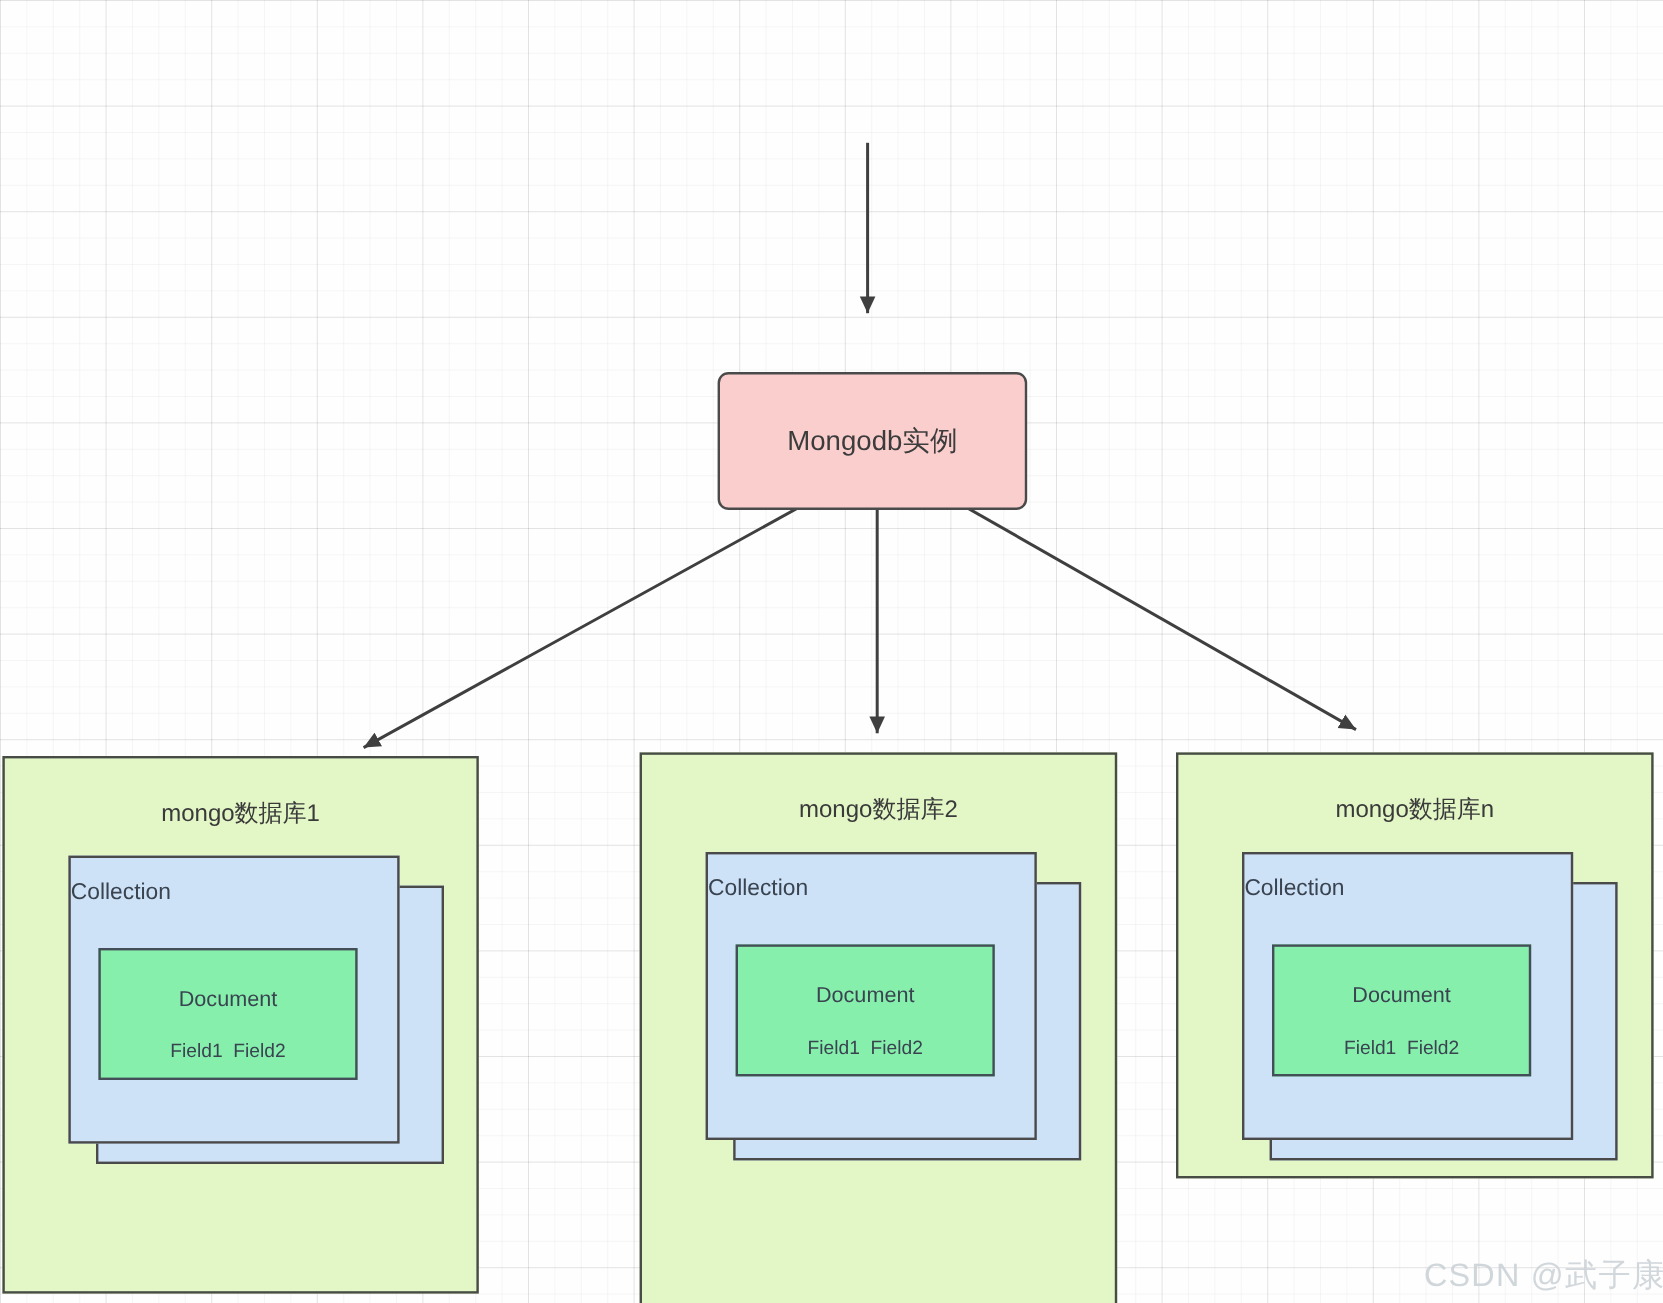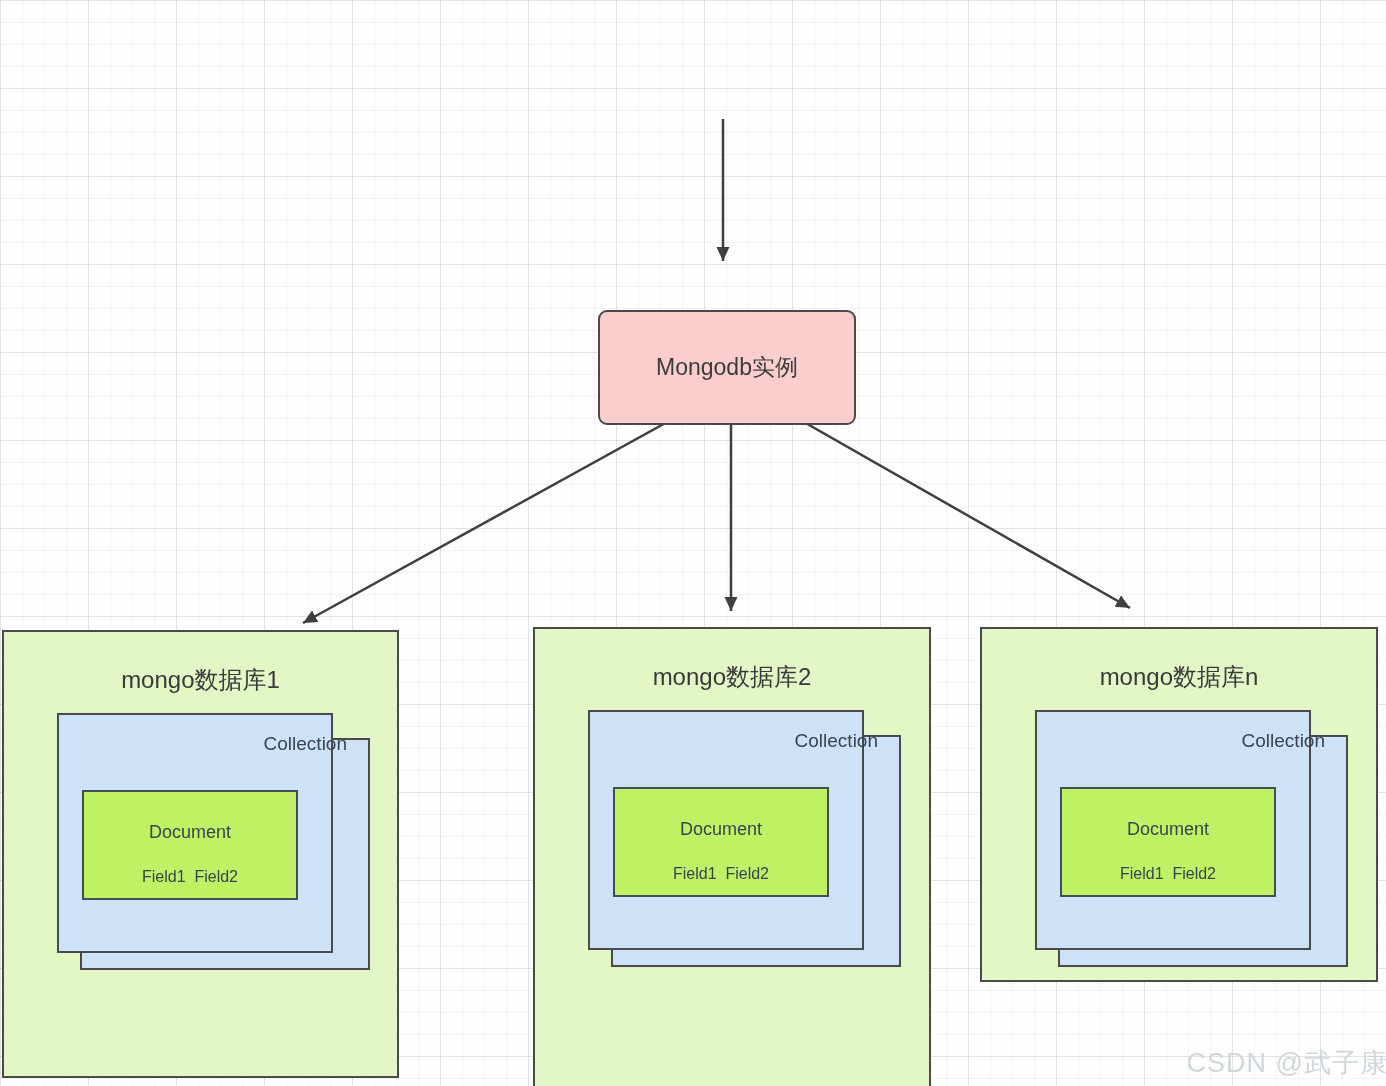--- a/index.html
+++ b/index.html
@@ -47,44 +47,44 @@
   .db {
     background: #e3f6c6;
     border-color: #474c44;
   }
   .db1 { left: 2px;   top: 630px; width: 397px; height: 448px; }
   .db2 { left: 485px; top: 627px; width: 398px; height: 533px; margin-left: 48px; }
   .db3 { left: 980px; top: 627px; width: 398px; height: 355px; }
 
   .db-label {
     position: absolute; left: 0; top: 32px; width: 100%;
-    text-align: center; font-size: 24px; color: #3a3a3a;
+    text-align: center; font-size: 20px; color: #3a3a3a;
   }
 
   .coll-back {
     position: absolute;
     left: 76px; top: 106px; width: 290px; height: 232px;
     background: #cee2f7;
     border: 2px solid #4a4a4a;
   }
   .coll-front {
     position: absolute;
     left: 53px; top: 81px; width: 276px; height: 240px;
     background: #cee2f7;
     border: 2px solid #4a4a4a;
   }
   .coll-label {
-    position: absolute; left: 16px; top: 18px; width: 100%;
-    text-align: right; font-size: 19px; color: #3a4451;
+    position: absolute; left: 0; top: 18px; width: 100%;
+    text-align: left; font-size: 19px; color: #3a4451;
   }
 
   .doc {
     position: absolute;
     left: 23px; top: 75px; width: 216px; height: 110px;
-    background: #bef264;
+    background: #86efac;
     border: 2px solid #444e58;
   }
   .doc-label {
     position: absolute; left: 0; top: 30px; width: 100%;
     text-align: center; font-size: 18px; color: #3a4451;
   }
   .doc-fields {
     position: absolute; left: 0; top: 76px; width: 100%;
     text-align: center; font-size: 16px; color: #3a4451;
     white-space: pre;

